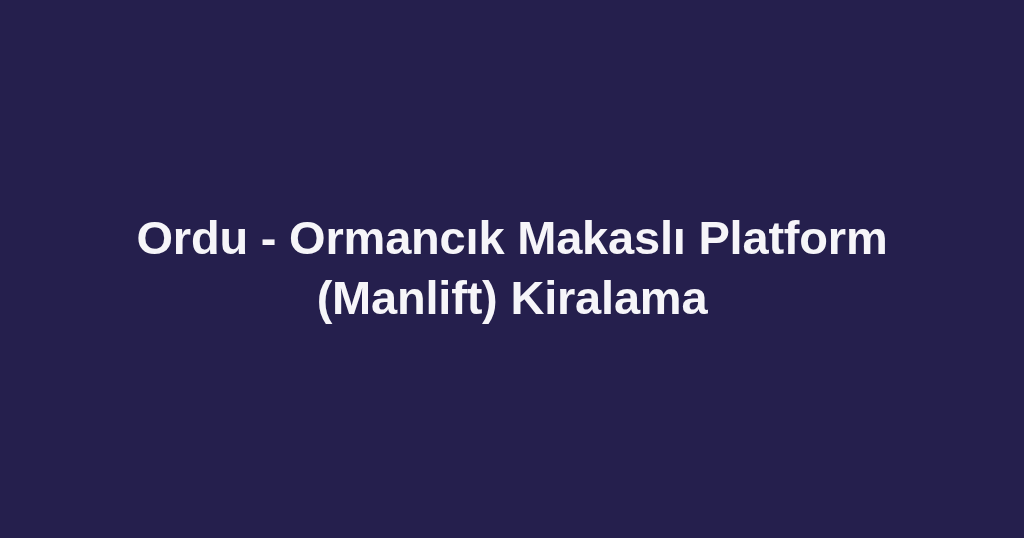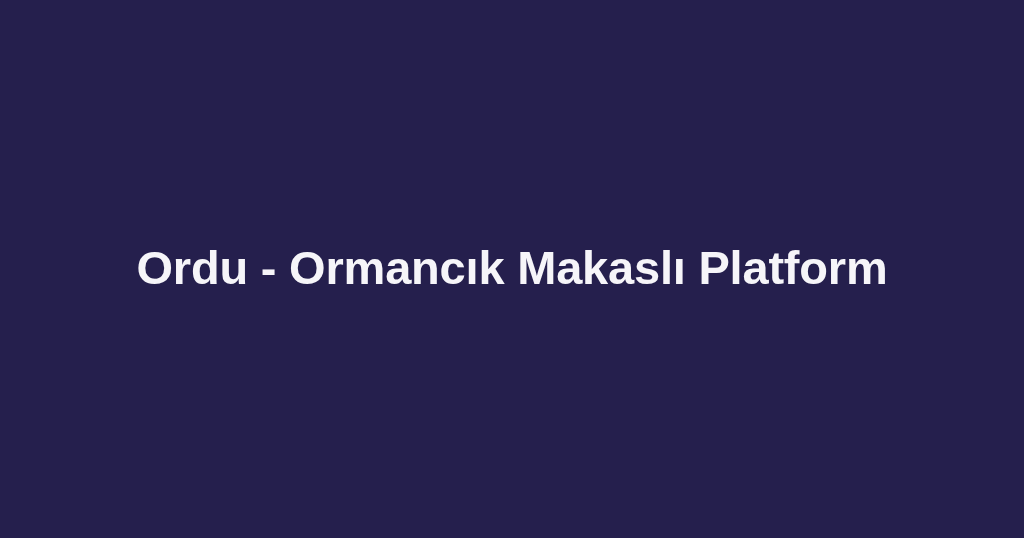--- a/index.html
+++ b/index.html
@@ -54,16 +54,17 @@
   }
 </style>
 </head>
 <body style="background-color: rgb(37, 31, 77);">
 
 <div class="og-card" style="background-color: rgb(37, 31, 77);">
 
   <div class="headline-wrap">
     <h1 class="headline" style="color: rgb(246, 245, 249);">
       <span class="line">Ordu - Ormancık Makaslı Platform</span>
+      <span class="line">(Manlift) Kiralama</span>
     </h1>
   </div>
 
 </div>
 
 </body></html>

